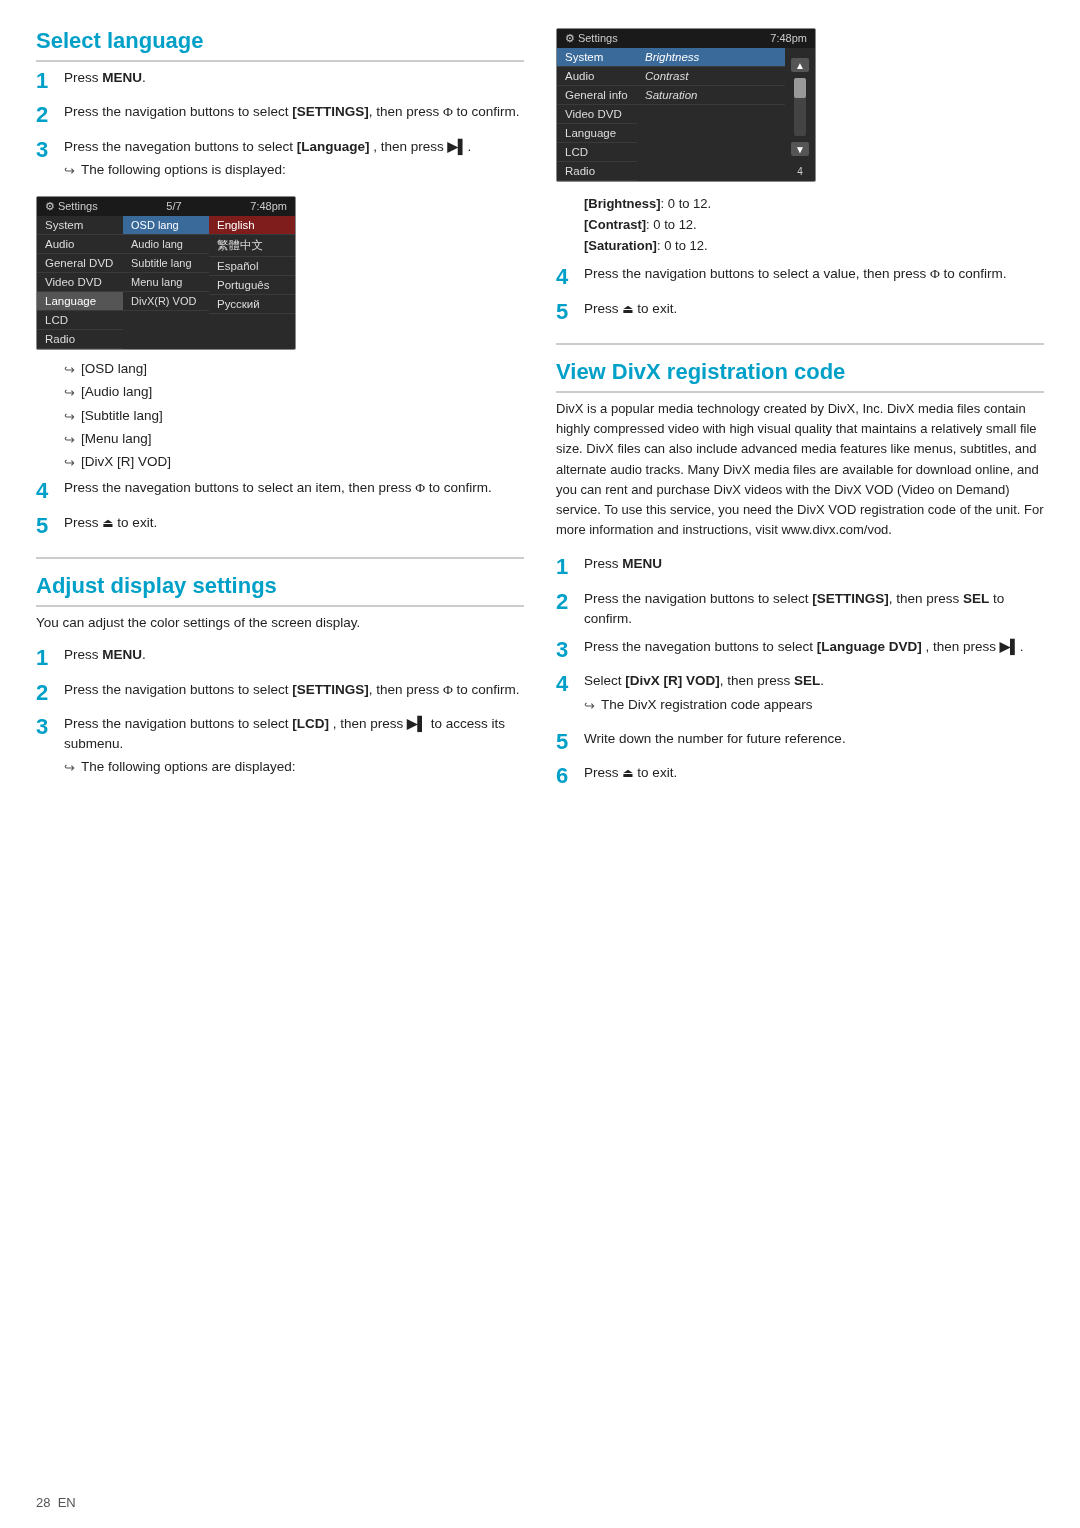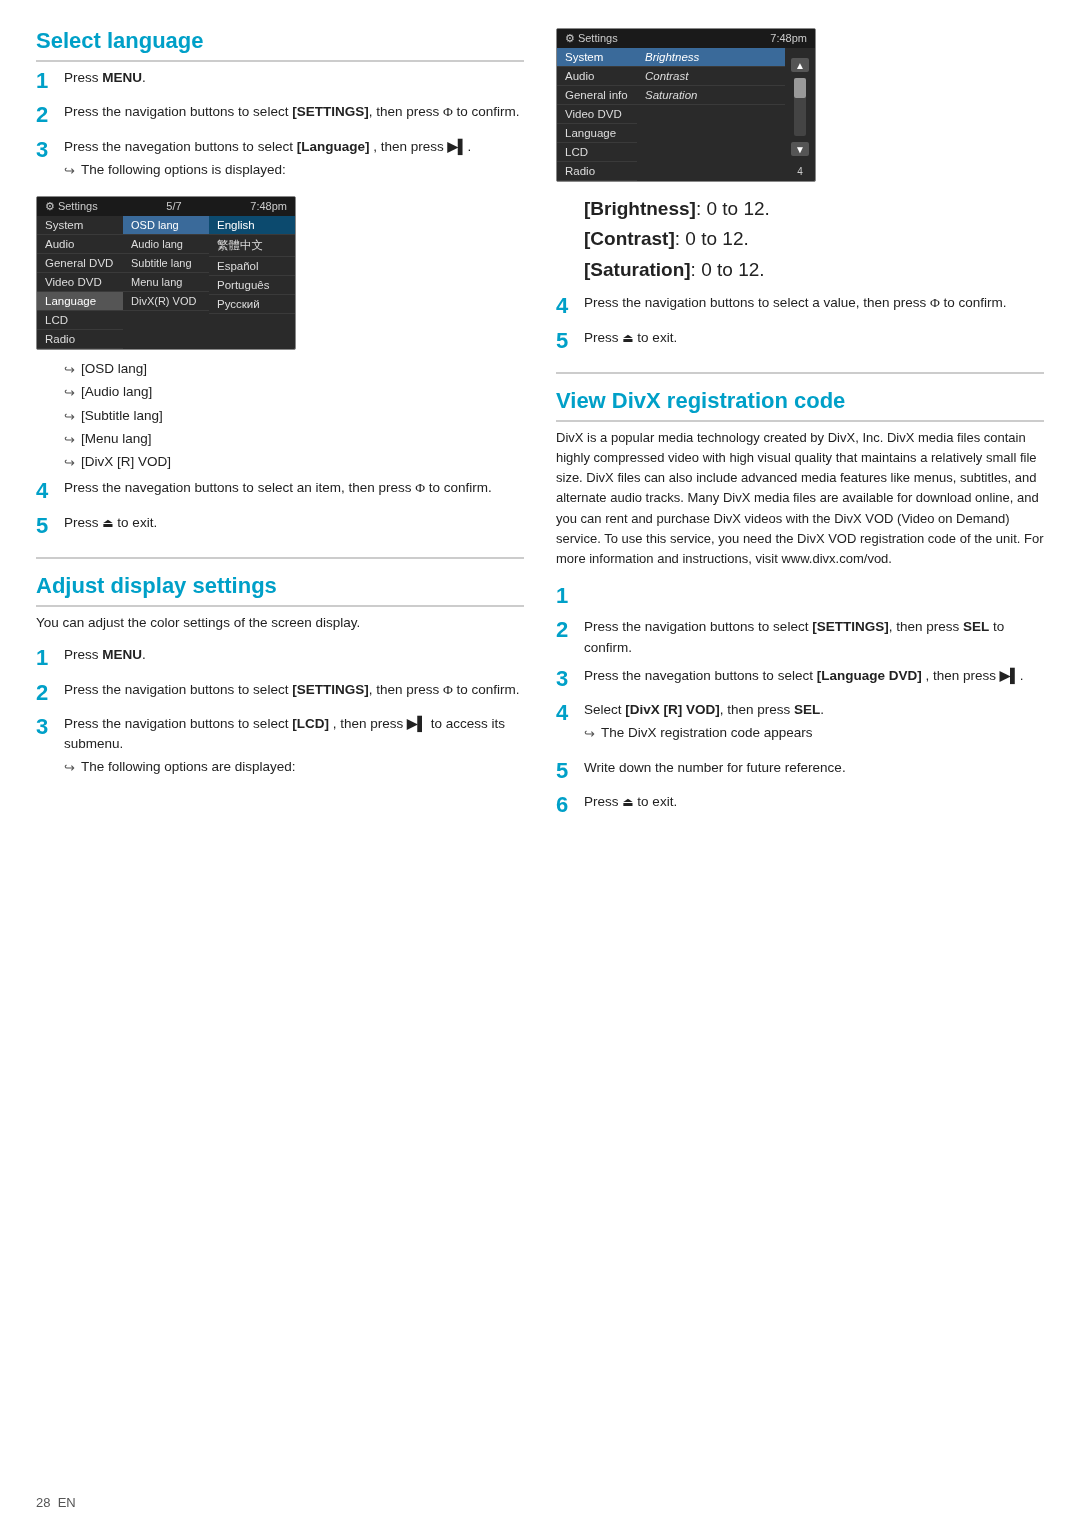--- a/index.html
+++ b/index.html
@@ -111,21 +111,21 @@
       background: #3a6a9a;
       color: #fff;
     }
     .menu-col-3-item {
       padding: 3px 8px;
       border-bottom: 1px solid #3a3a3a;
       font-size: 11.5px;
       white-space: nowrap;
     }
     .menu-col-3-item.selected {
-      background: #0c4a6e;
+      background: #7f1d1d;
       color: #fff;
     }
 
     
     .menu-mockup-right {
       background: #2a2a2a;
       border: 1px solid #888;
       width: 260px;
       margin: 0 0 12px 0;
       font-size: 12px;
@@ -163,21 +163,21 @@
     }
     .scroll-bar-track {
       width: 12px; background: #444; flex: 1; margin: 0 3px;
       border-radius: 2px;
     }
     .scroll-bar-thumb {
       width: 12px; height: 20px; background: #999; border-radius: 2px;
     }
 
     
-    .value-desc { margin: 8px 0 8px 28px; font-size: 19px; line-height: 1.6; }
+    .value-desc { margin: 8px 0 8px 28px; font-size: 13px; line-height: 1.6; }
     .value-desc p { margin: 0; }
 
     
     .section-divider {
       border: none;
       border-top: 2px solid #ccc;
       margin: 18px 0 14px 0;
     }
 
     
@@ -401,20 +401,21 @@
       <hr class="section-divider">
 
       <div>
         <div class="section-title">View DivX registration code</div>
         <p style="font-size:13px; line-height:1.55; margin-bottom:14px;">DivX is a popular media technology created by DivX, Inc. DivX media files contain highly compressed video with high visual quality that maintains a relatively small file size. DivX files can also include advanced media features like menus, subtitles, and alternate audio tracks. Many DivX media files are available for download online, and you can rent and purchase DivX videos with the DivX VOD (Video on Demand) service. To use this service, you need the DivX VOD registration code of the unit. For more information and instructions, visit www.divx.com/vod.</p>
 
         <ul class="steps">
 
           <li class="step">
             <span class="step-num">1</span>
+            <span class="step-text">Press <b>MENU</b></span>
           </li>
 
           <li class="step">
             <span class="step-num">2</span>
             <span class="step-text">Press the navigation buttons to select <b>[SETTINGS]</b>, then press <b>SEL</b> to confirm.</span>
           </li>
 
           <li class="step">
             <span class="step-num">3</span>
             <span class="step-text">Press the navegation buttons to select <b>[Language DVD]</b> , then press <b>▶▌</b>.</span>

